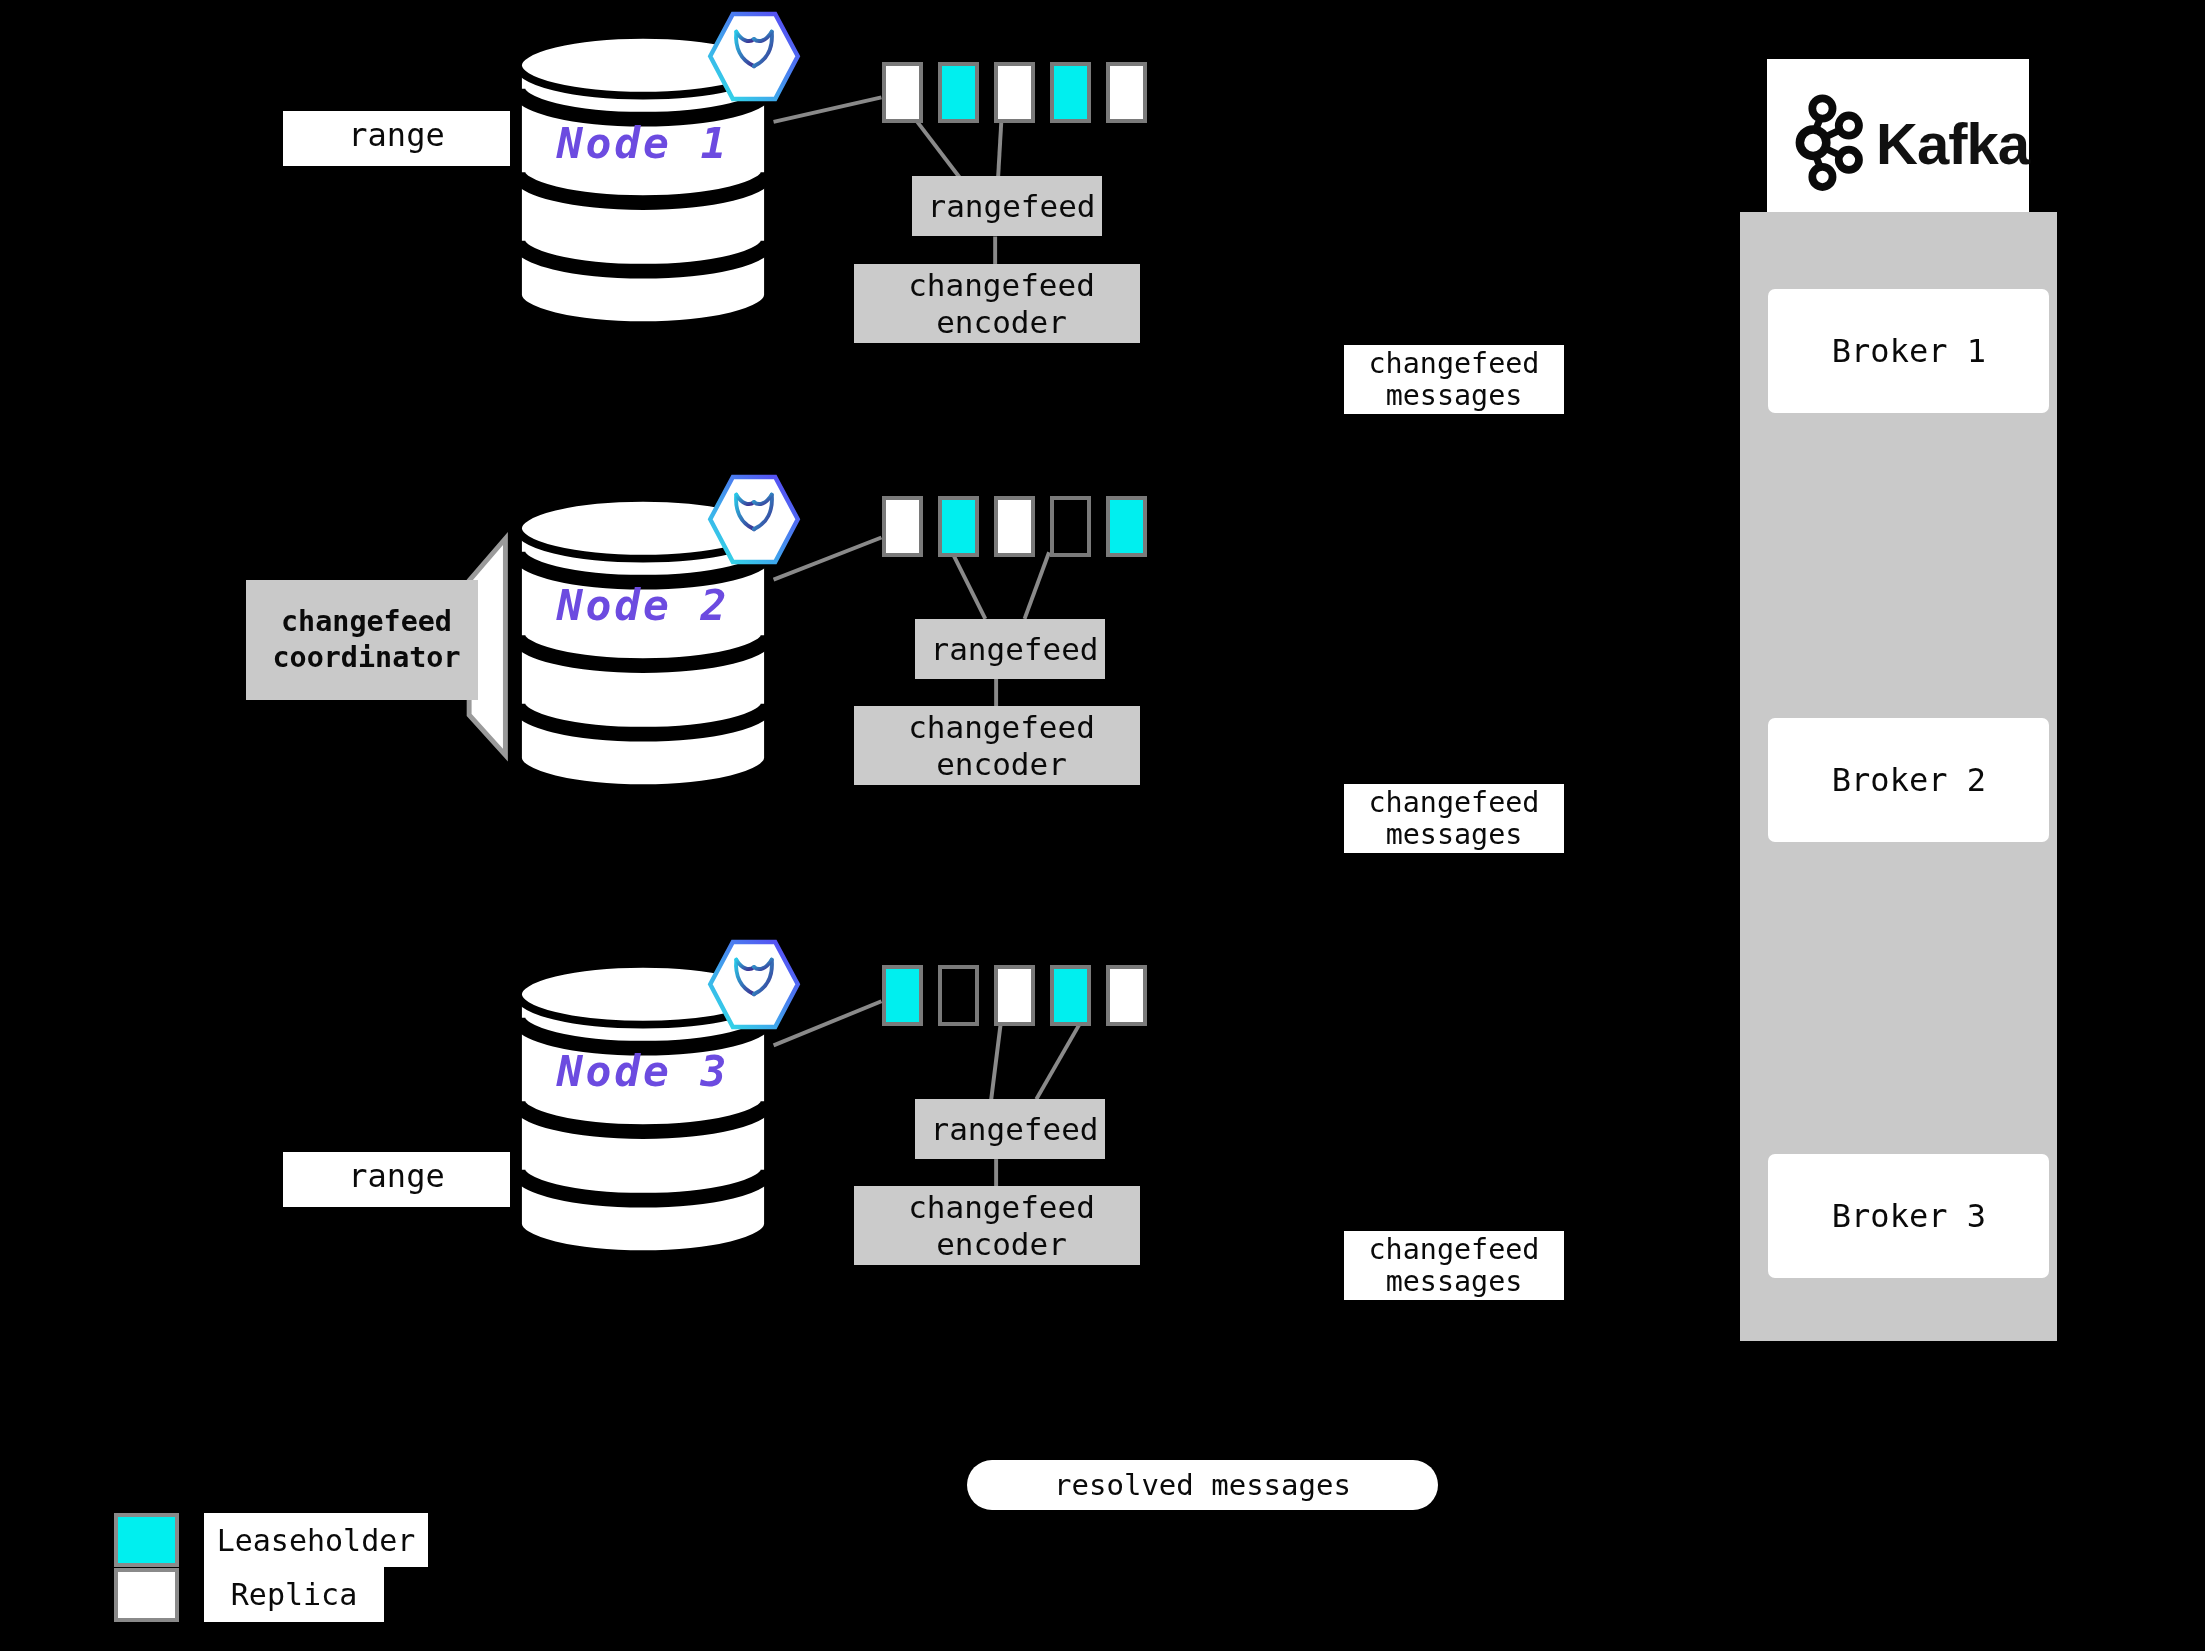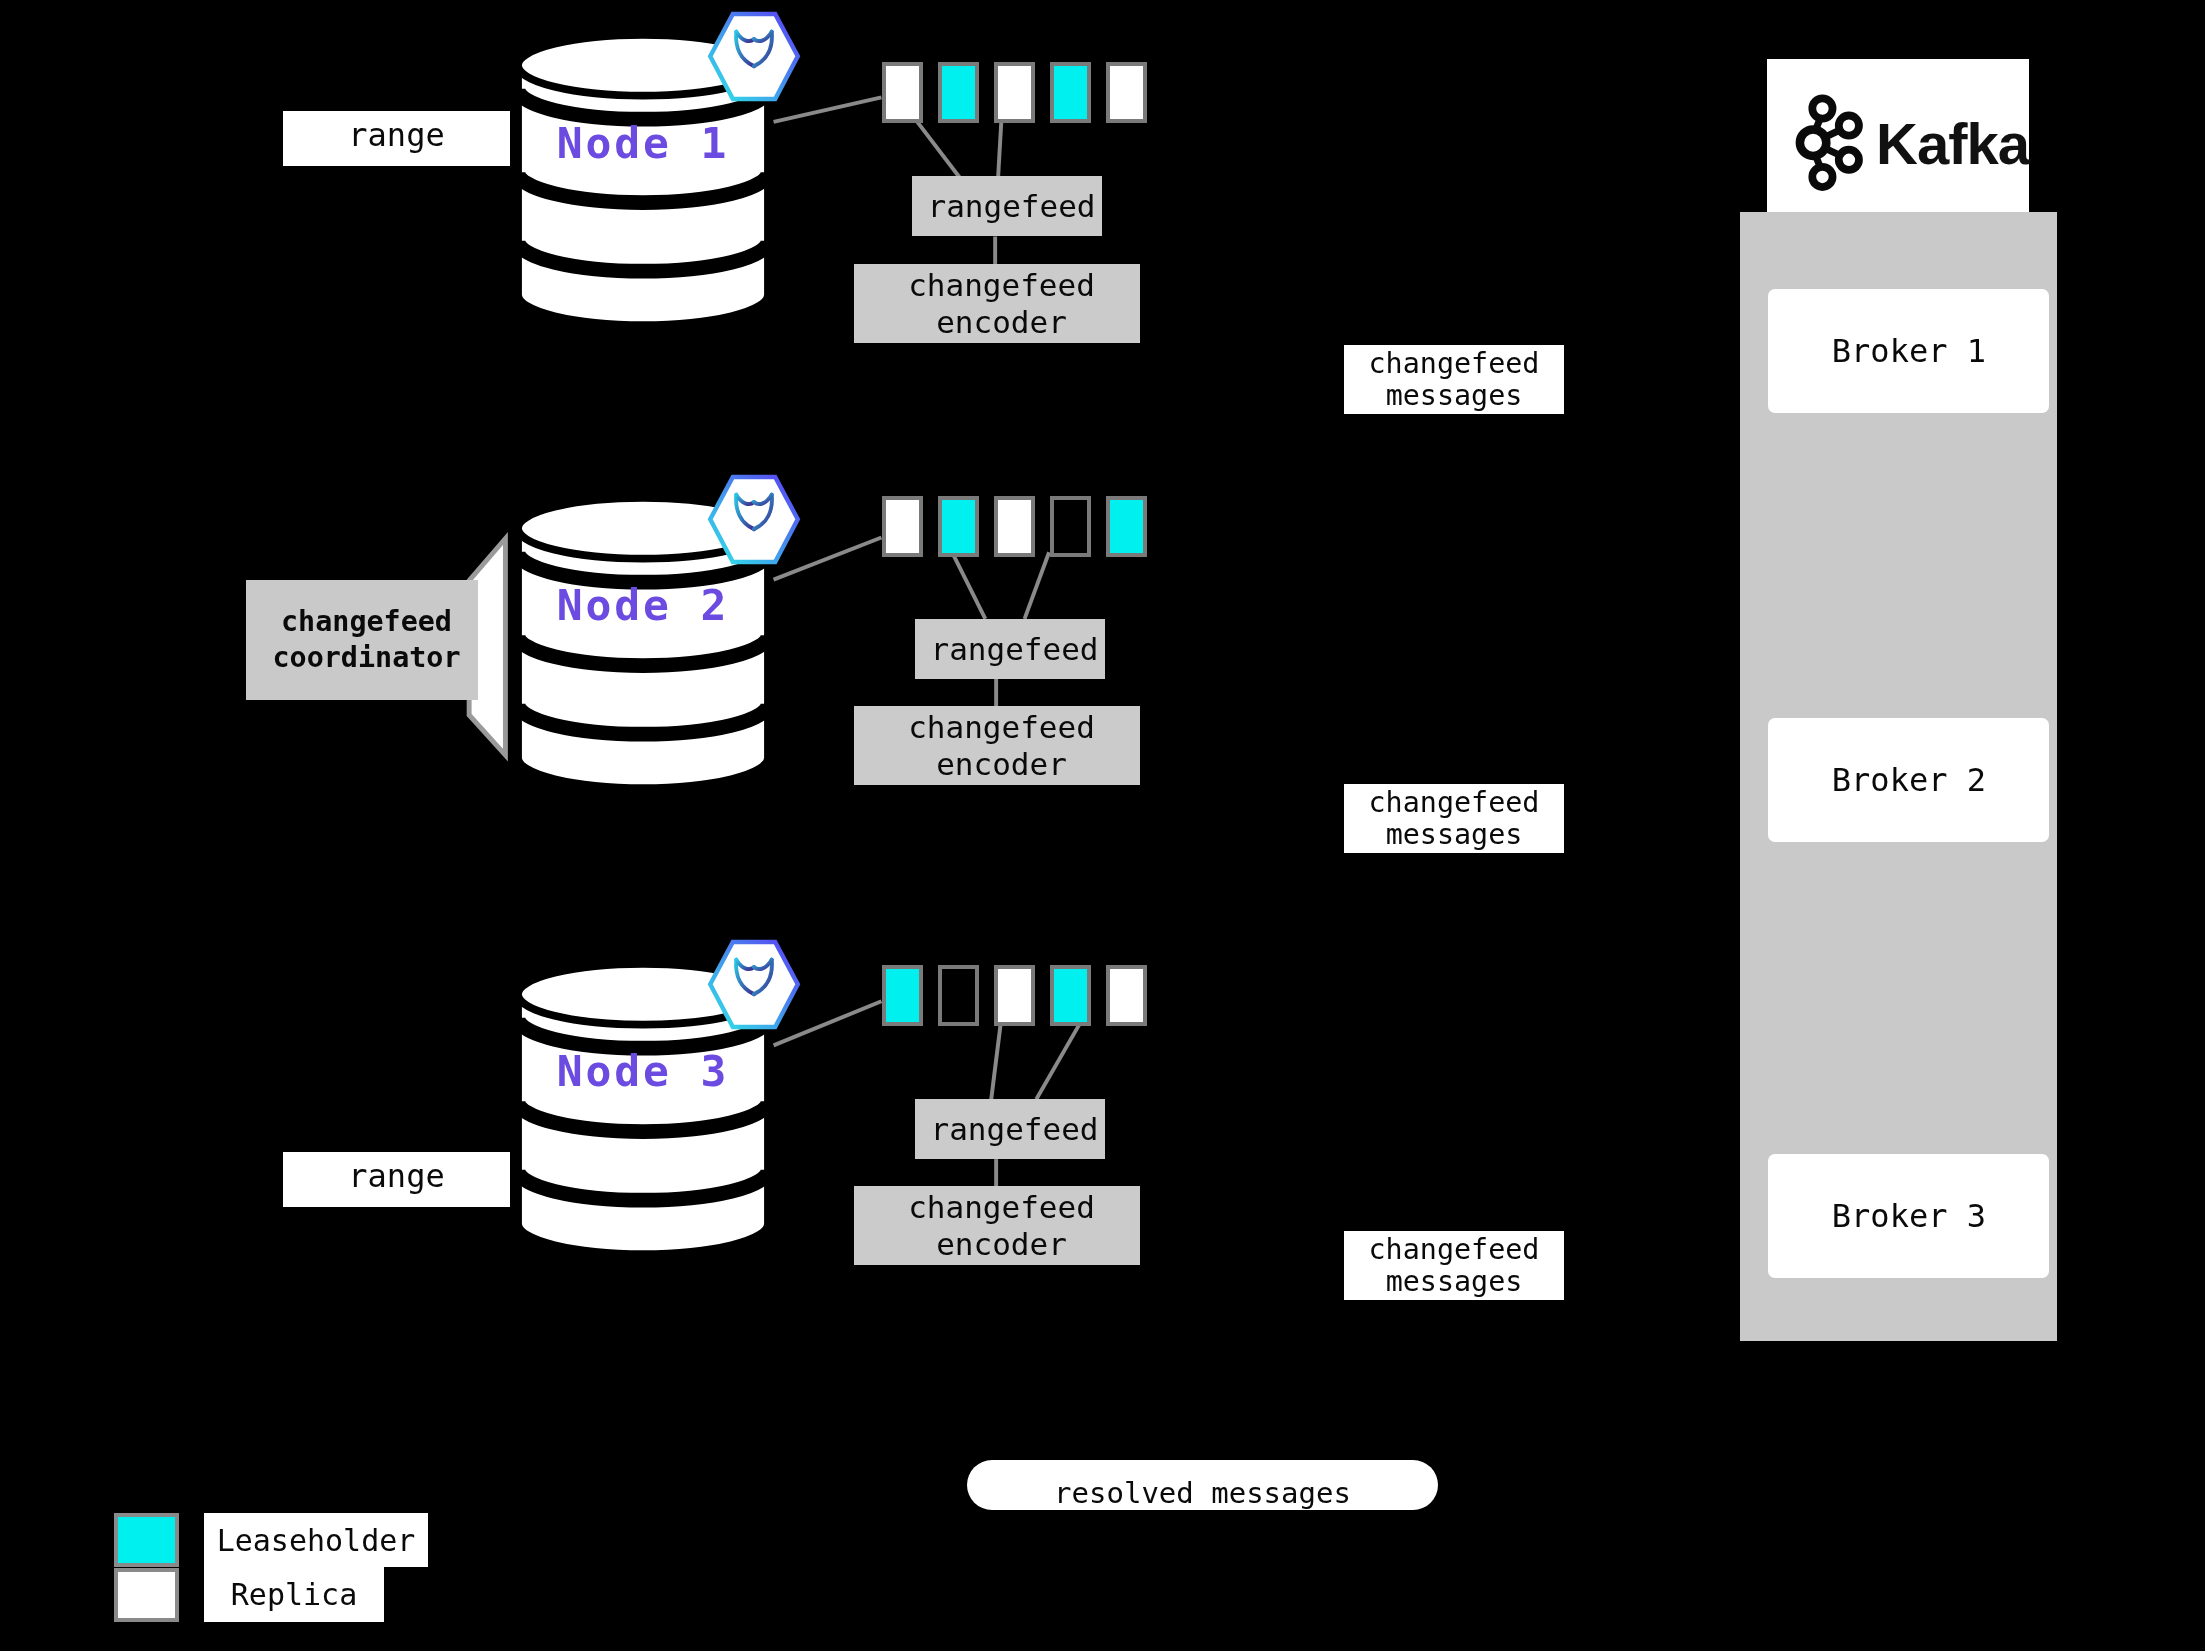--- a/index.html
+++ b/index.html
@@ -20,42 +20,42 @@
   
   .gray-box {
     position:absolute; background:#cbcbcb; color:#0a0a0a; text-align:center;
     display:flex; flex-direction:column; justify-content:center;
     font-size:31px; line-height:37px;padding-left:9px;
   }
   .coordinator-box { font-weight:bold; font-size:28.4px; line-height:36px; background:#c9c9c9; }
   
   .node-name {
     position:absolute; width:258px; text-align:center; font-weight:bold;
-    font-size:43px; letter-spacing:2.9px; color:#6c4be0;
+    font-size:43px; letter-spacing:2.9px; color:#6c4be0;font-style:italic;
   }
   
   .ranges-row { position:absolute; display:flex; gap:15px; }
   .range-rect { width:33px; height:53px; border:4.4px solid #7a7a7a; background:transparent; }
   .range-rect.leaseholder { background:#00efef; }
   .range-rect.replica { background:#ffffff; }
   .range-rect.empty { background:transparent; }
   
   .kafka-box { position:absolute; left:1767px; top:39px; width:262px; height:169px; background:#ffffff;
     display:flex; align-items:center;margin-top:20px; }
   .kafka-title { font-family:"Liberation Sans","DejaVu Sans",sans-serif; font-weight:bold;
     font-size:58px; color:#111111; margin-left:8.8px; letter-spacing:-1px; }
   .kafka-container { position:absolute; left:1740px; top:212px; width:317px; height:1129px; background:#c9c9c9; }
   .broker {
     position:absolute; left:28.4px; width:281px; height:124px; background:#ffffff; border-radius:7px;
     display:flex; align-items:center; justify-content:center; font-size:32px; color:#0a0a0a;
   }
   
   .pill {
     position:absolute; left:967px; top:1460px; width:471px; height:50px; background:#ffffff;
-    border-radius:27px; display:flex; align-items:flex-end; justify-content:center;
+    border-radius:27px; display:flex; align-items:center; justify-content:center;
     font-size:29px; color:#0a0a0a;
   }
   
   .legend-swatch { position:absolute; left:114px; width:57px; height:46px; border:4.4px solid #8a8a8a; }
   .legend-label { position:absolute; background:#ffffff; color:#0a0a0a; font-size:30px;
     display:flex; align-items:center; justify-content:center;margin-left:24px; }
   svg { display:block; }
   .overlay { position:absolute; left:0; top:0; pointer-events:none; }
 </style>
 </head>

